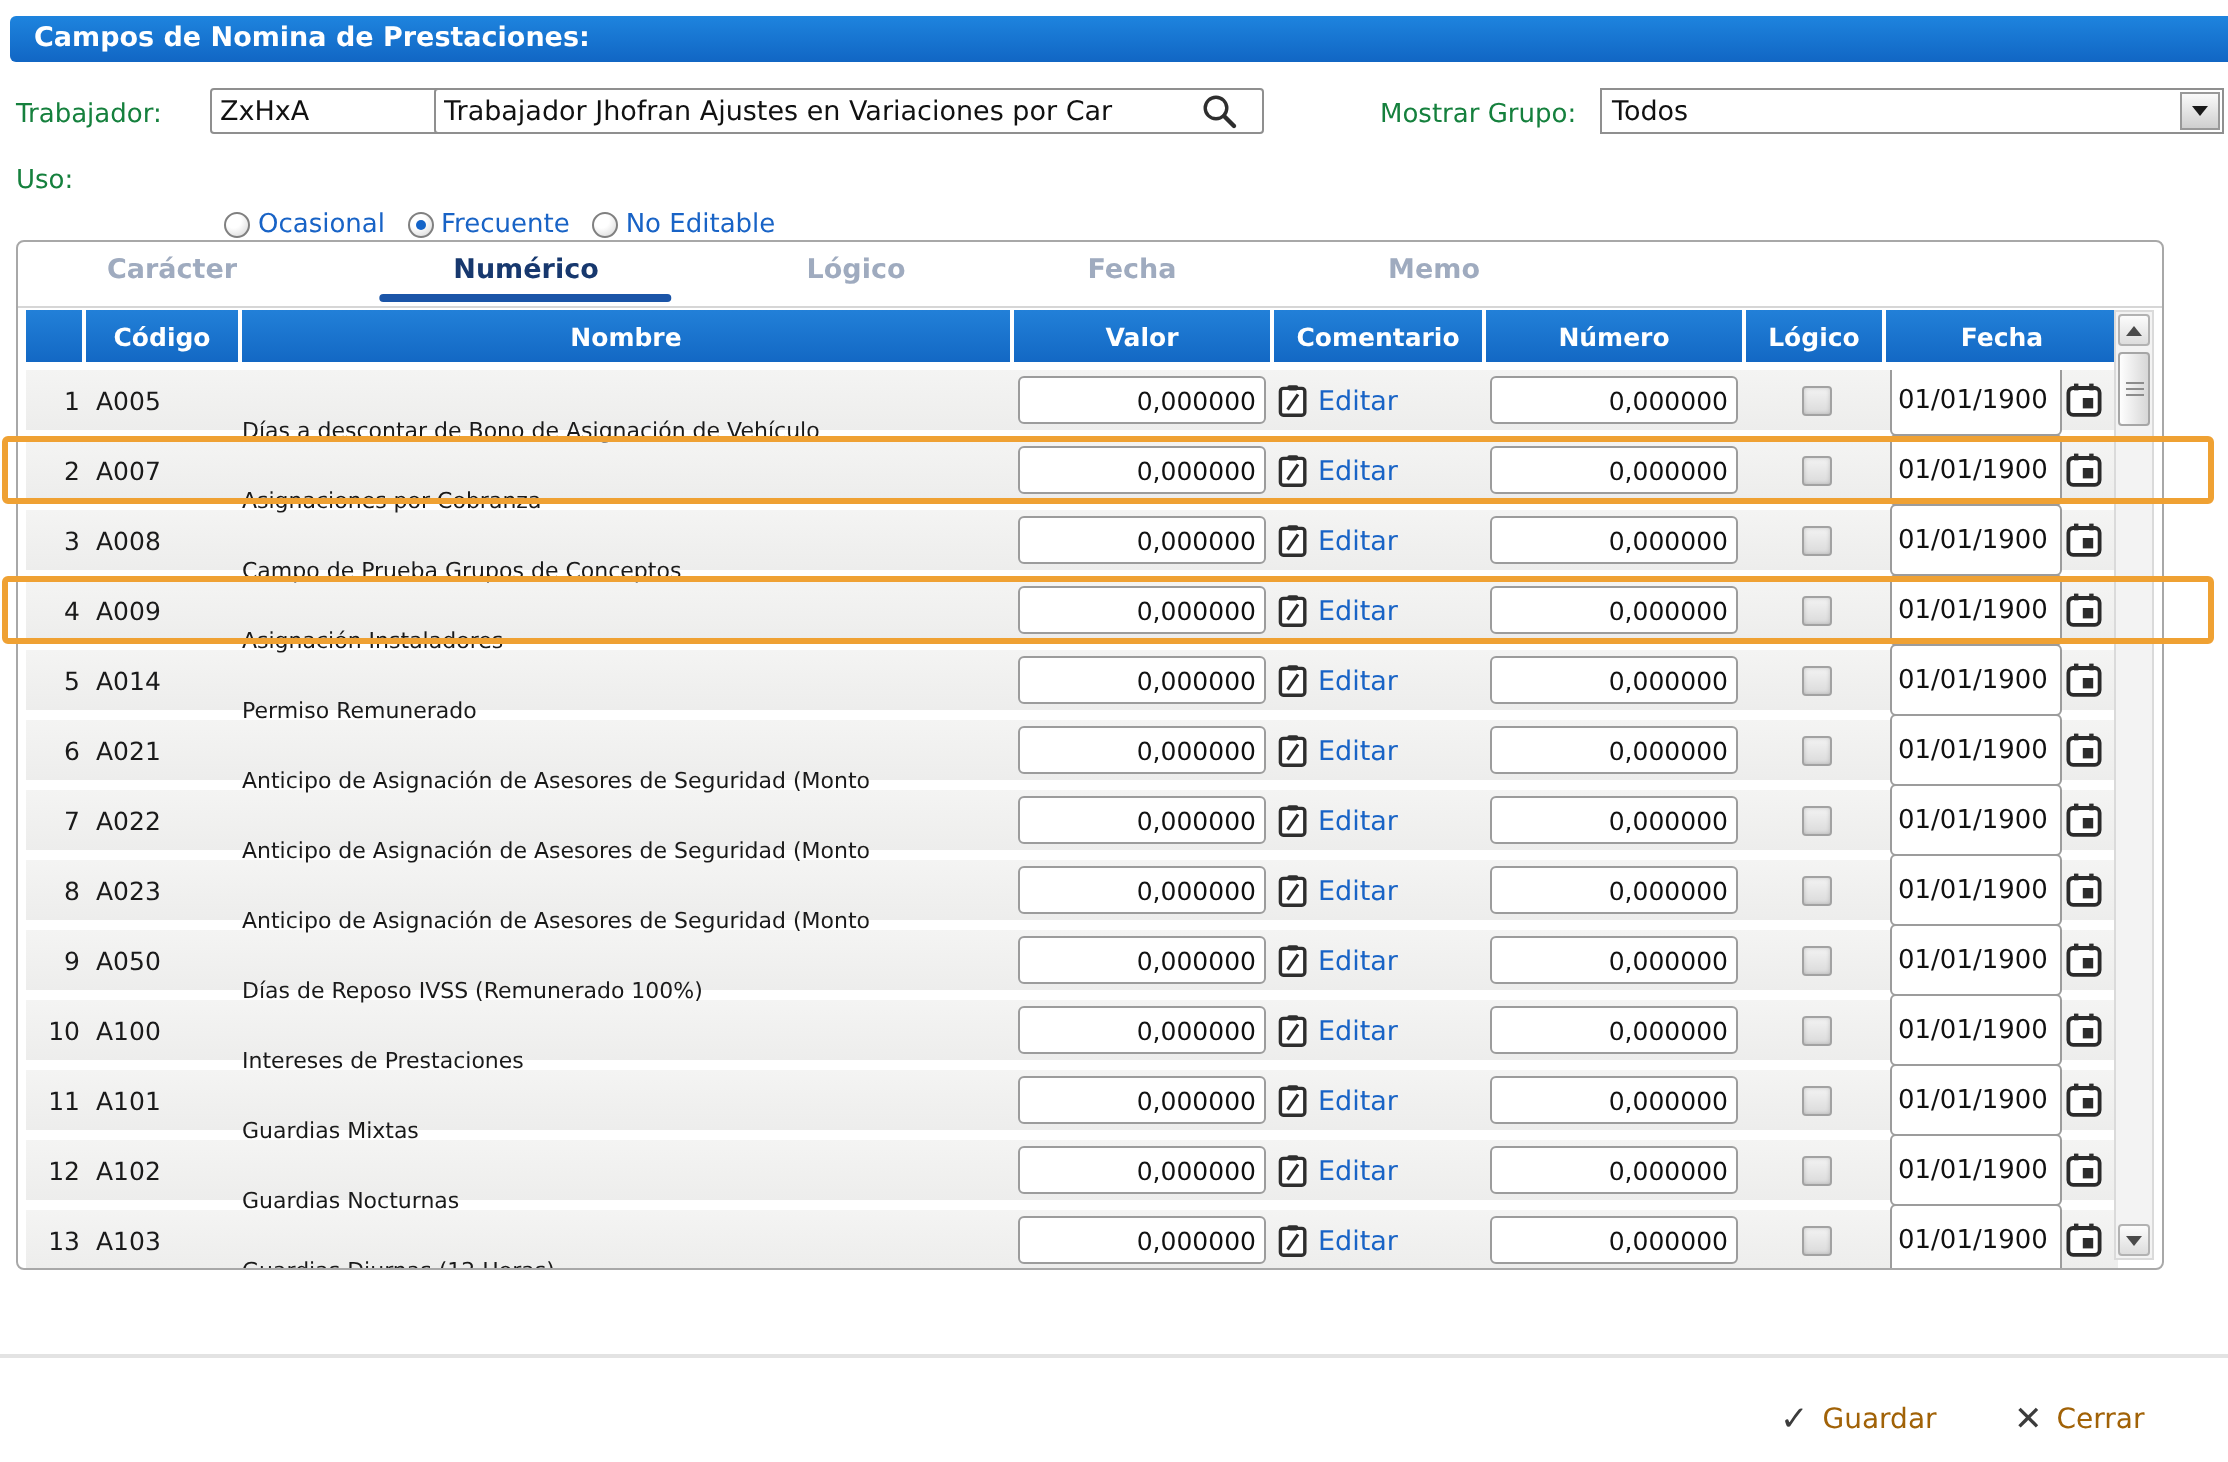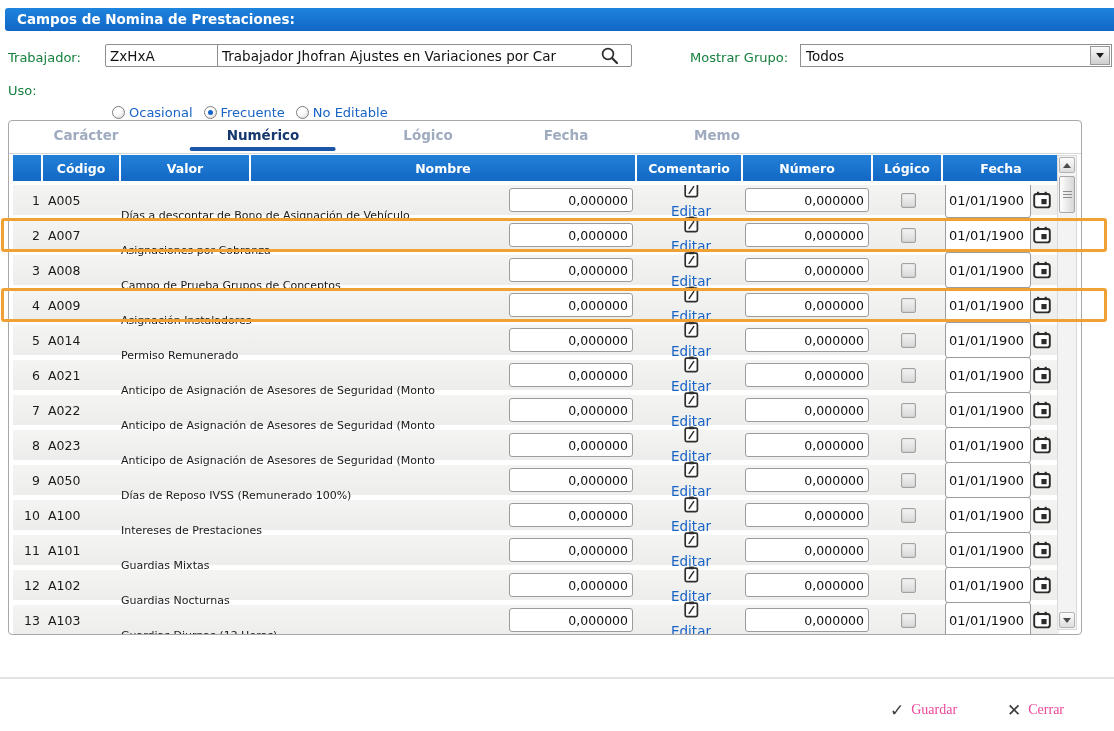--- a/index.html
+++ b/index.html
@@ -54,21 +54,21 @@
   .w0{width:30px;}.w1{width:78px;}.w2{width:386px;}.w3{width:130px;}.w4{width:106px;}
   .w5{width:130px;}.w6{width:70px;}.w7{width:116px;border-right:none;}
 
   .tbody{position:absolute;left:4px;top:64px;width:1046px;height:450px;overflow:hidden;}
   .trow{height:30px;margin-bottom:5px;background:linear-gradient(#f4f4f3,#ededec);display:flex;align-items:center;}
   .c{box-sizing:border-box;}
   .c-num{width:30px;text-align:right;padding-right:3px;font-size:12.5px;color:#1a1a1a;}
   .c-cod{width:78px;padding-left:5px;font-size:12.5px;color:#1a1a1a;}
   .c-nom{width:386px;font-size:11px;color:#1a1a1a;white-space:nowrap;overflow:hidden;margin-top:30px;}
   .c-val,.c-nu2{width:130px;display:flex;justify-content:flex-end;padding-right:4px;}
-  .c-com{width:106px;display:flex;align-items:center;gap:5px;padding-left:2px;flex-direction:column;}
+  .c-com{width:106px;display:flex;align-items:flex-end;gap:5px;padding-left:2px;}
   .c-log{width:70px;display:flex;justify-content:center;}
   .c-fec{width:116px;display:flex;align-items:center;padding-left:2px;}
   .num-input{width:124px;height:24px;border:1px solid #9c9c9c;border-radius:3px;text-align:right;background:#fff;
              font-family:inherit;font-size:12.5px;color:#111;padding:0 4px;box-sizing:border-box;outline:none;}
   .edit-link{color:#1863c6;font-size:13.5px;text-decoration:none;cursor:pointer;white-space:nowrap;}
   .edit-ic{display:flex;cursor:pointer;}
   .chk{width:15px;height:15px;border:1px solid #a2a2a2;border-radius:2px;box-sizing:border-box;
        background:linear-gradient(#f3f3f3,#dadada);box-shadow:inset 0 0 2px rgba(0,0,0,.18);cursor:default;}
   .date-input{width:86px;height:36px;border:1px solid #9c9c9c;border-radius:3px;background:#fff;
               font-family:inherit;font-size:13px;color:#111;padding:0 0 0 3px;box-sizing:border-box;outline:none;}
@@ -89,21 +89,21 @@
   
   .hl-overlay{position:absolute;left:1px;width:1106px;height:34px;border:3px solid #efa133;border-radius:3px;
               box-sizing:border-box;pointer-events:none;}
 
   
   .footer-divider{position:absolute;left:0;top:677px;width:1114px;height:2px;background:#e3e3e3;}
   .fbtn{position:absolute;top:700px;display:flex;align-items:center;gap:7px;cursor:pointer;}
   .fbtn-save{left:890px;}
   .fbtn-close{left:1007px;}
   .ficon{font-size:17px;color:#3c3c3c;font-weight:bold;line-height:20px;}
-  .flabel{color:#ec4899;font-size:14px;white-space:nowrap;font-family:Liberation Serif, serif;}
+  .flabel{color:#a16207;font-size:14px;white-space:nowrap;}
 </style>
 </head>
 <body>
 
 <div class="page">
 
   <div class="titlebar">Campos de Nomina de Prestaciones:</div>
 
   <span class="lbl lbl-trabajador">Trabajador:</span>
   <input class="inp inp-code" type="text" value="ZxHxA" style="">
@@ -144,22 +144,22 @@
     <div class="tabbar">
         <span class="tab tab-0">Carácter</span>
         <span class="tab tab-1 active">Numérico</span>
         <span class="tab tab-2">Lógico</span>
         <span class="tab tab-3">Fecha</span>
         <span class="tab tab-4">Memo</span>
       </div>
     <div class="thead">
         <div class="hcell w0"></div>
         <div class="hcell w1">Código</div>
+        <div class="hcell w2">Nombre</div>
         <div class="hcell w3">Valor</div>
-        <div class="hcell w2">Nombre</div>
         <div class="hcell w4">Comentario</div>
         <div class="hcell w5">Número</div>
         <div class="hcell w6">Lógico</div>
         <div class="hcell w7">Fecha</div>
       </div>
     <div class="tbody">
   <div class="trow">
     <span class="c c-num">1</span>
     <span class="c c-cod">A005</span>
     <span class="c c-nom">Días a descontar de Bono de Asignación de Vehículo</span>

